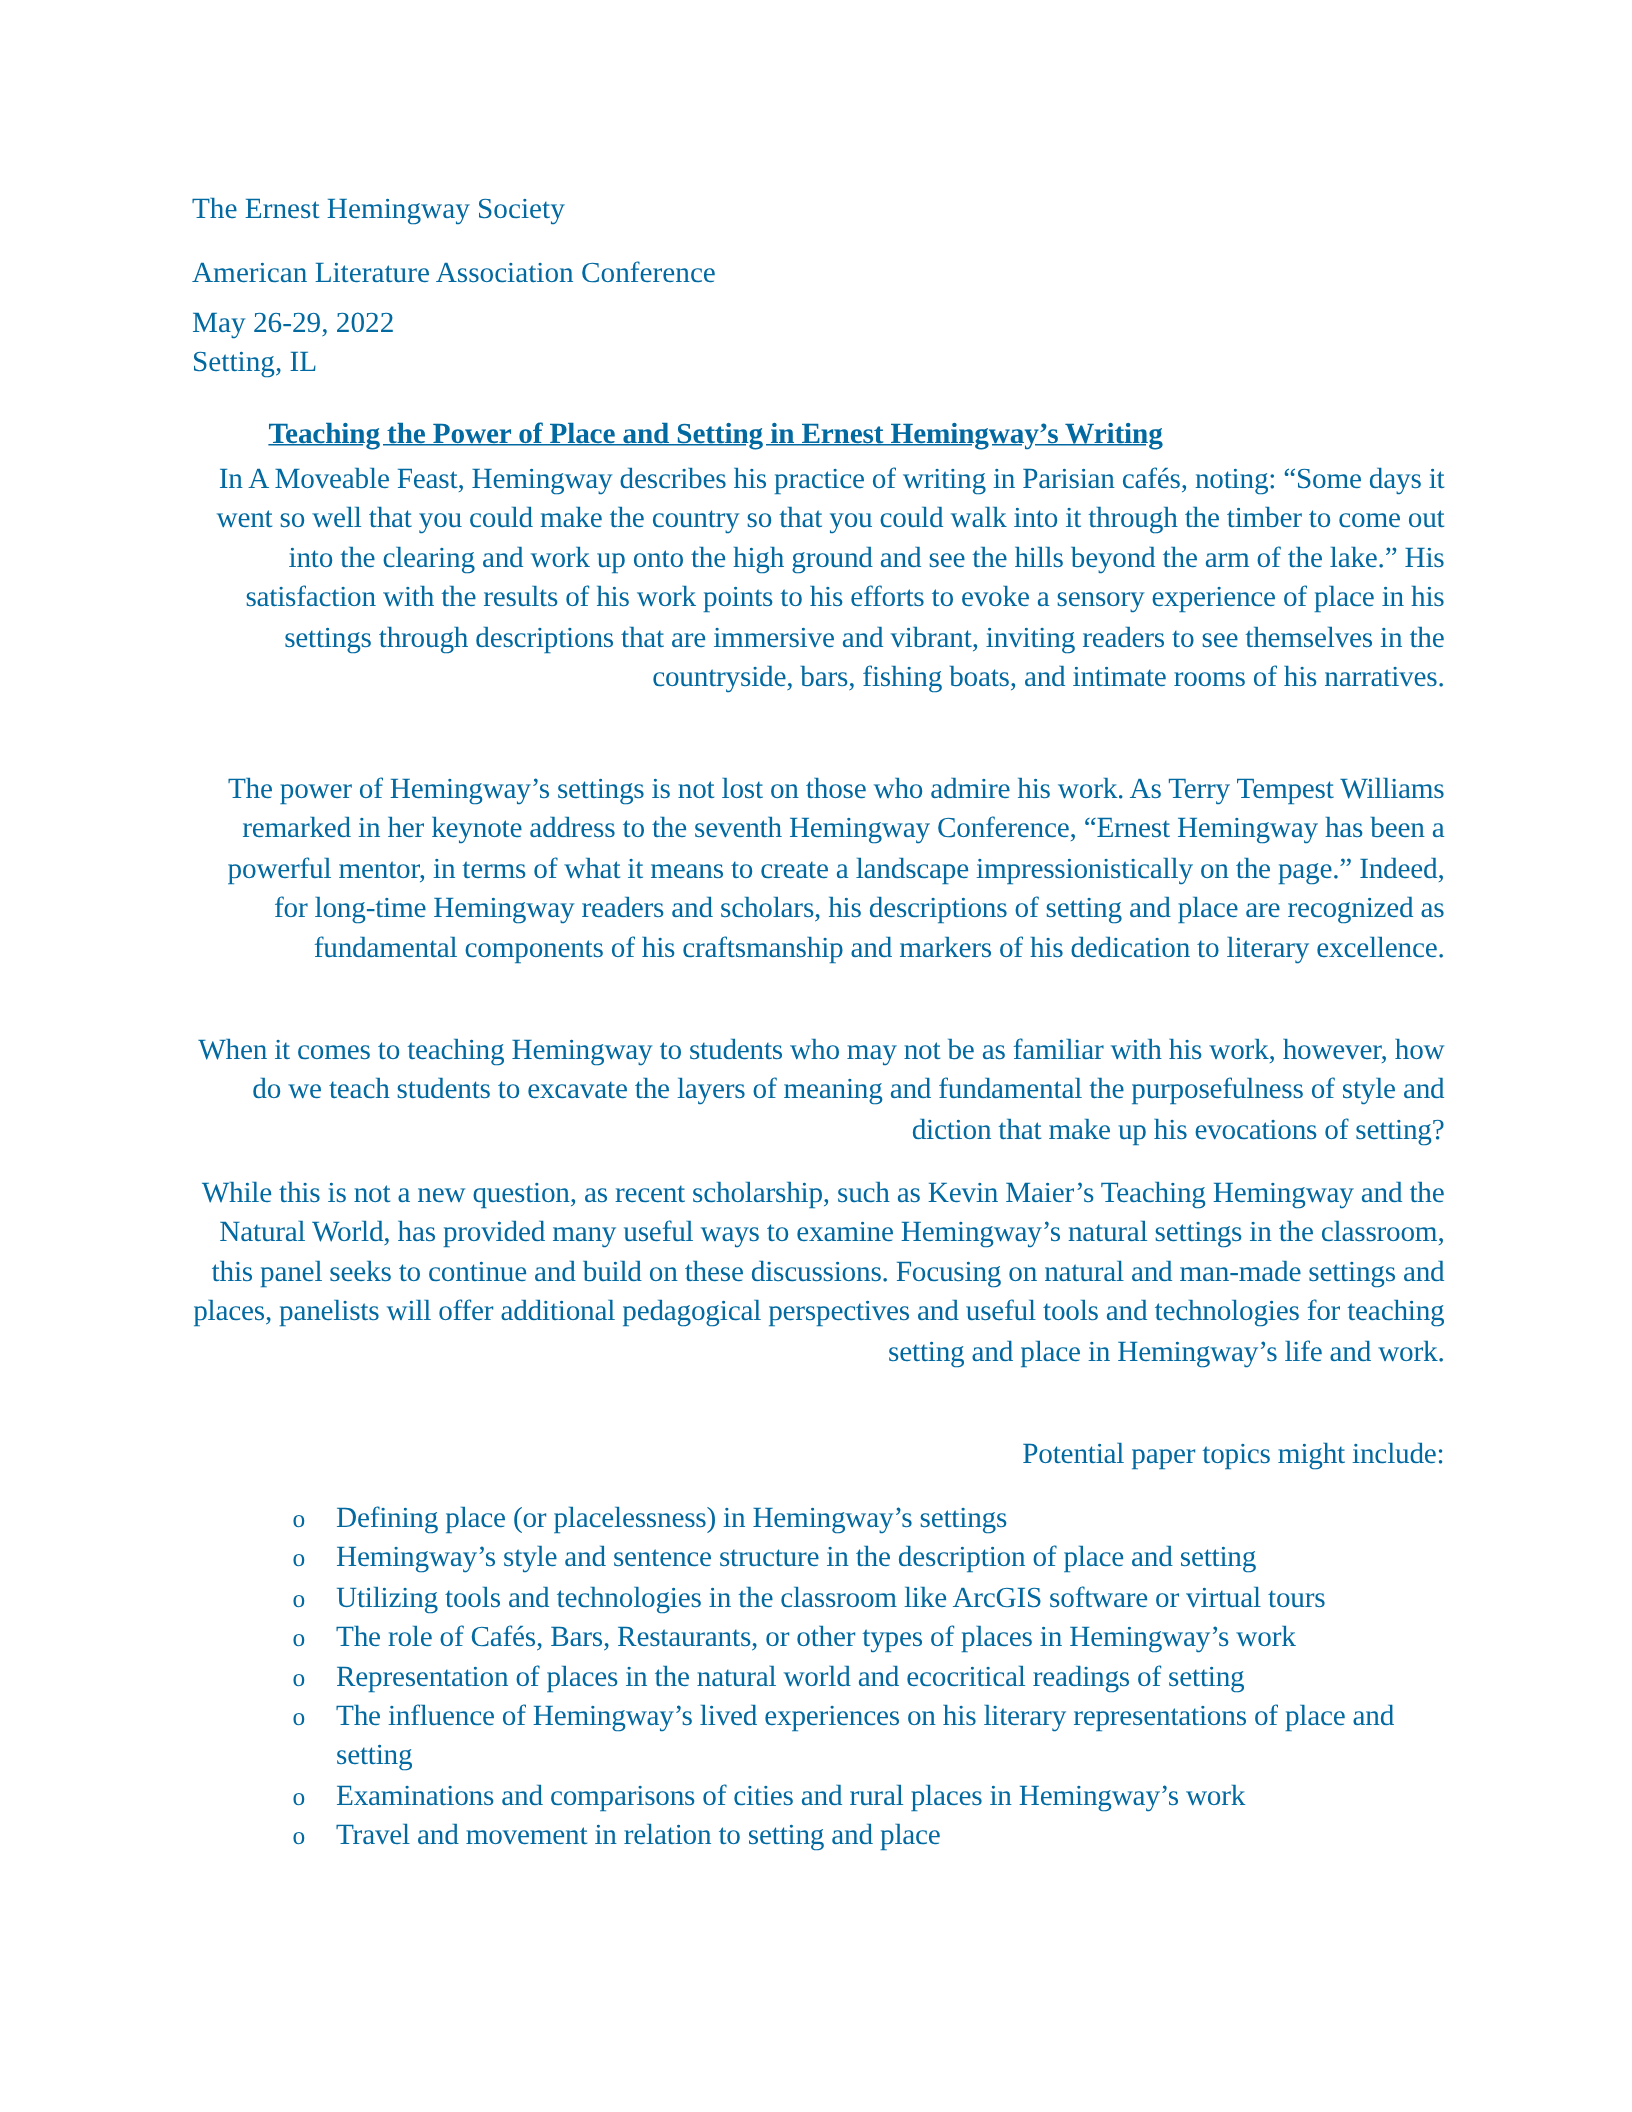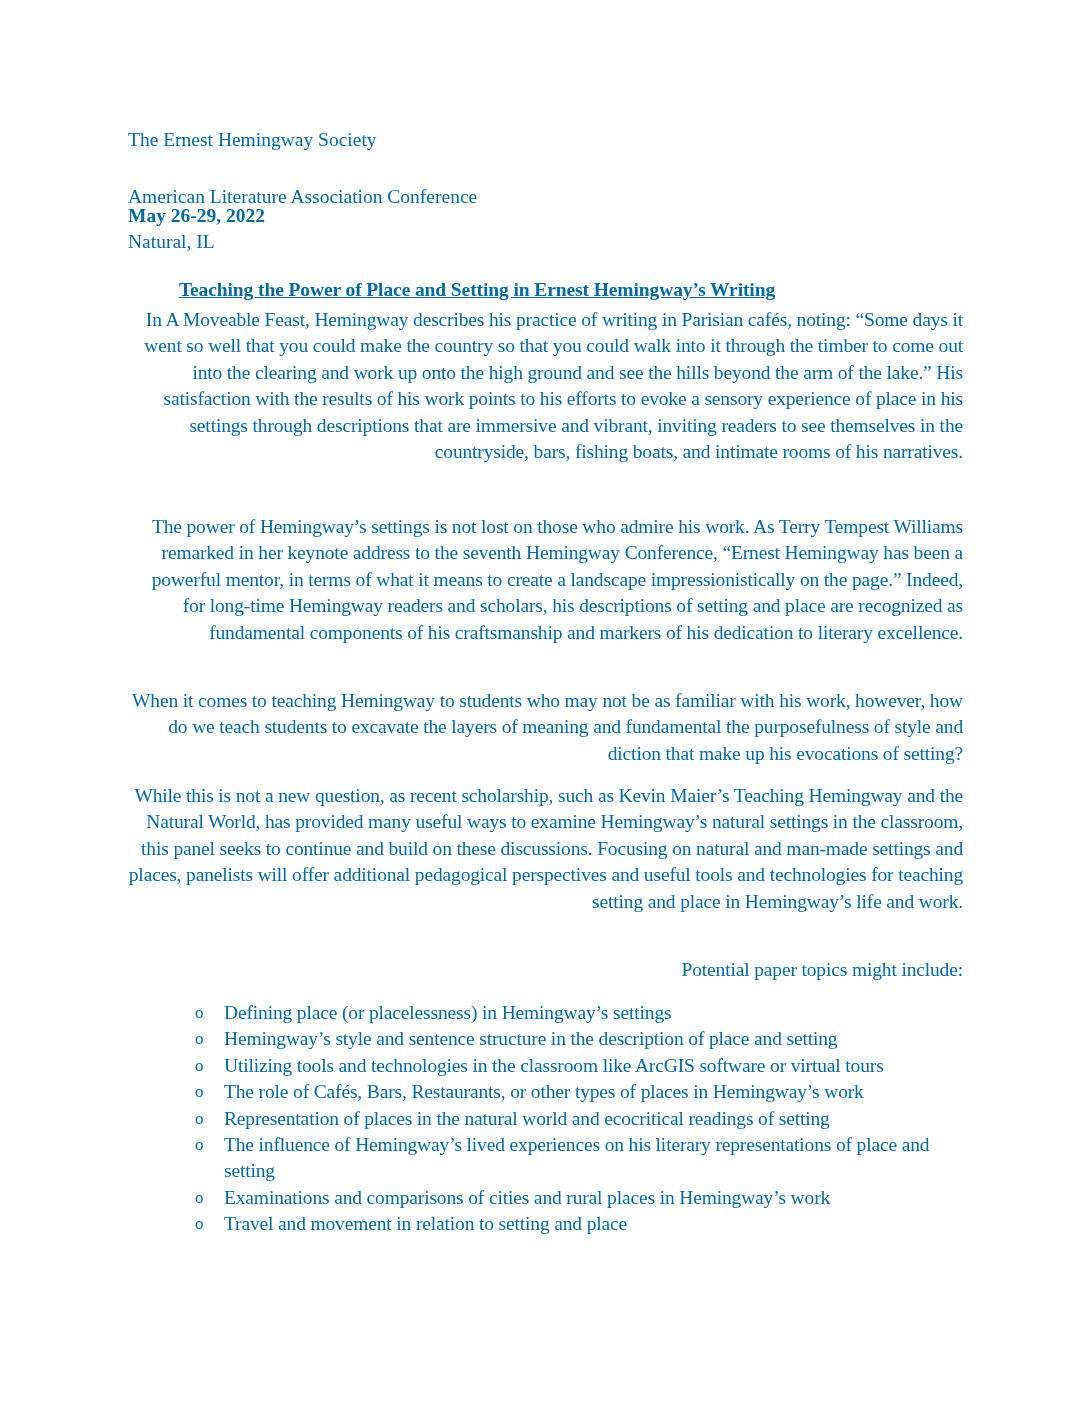--- a/index.html
+++ b/index.html
@@ -4,22 +4,22 @@
   <style>
     html, body { margin: 0; padding: 0; background: #ffffff; }
     body { width: 1088px; height: 1408px; overflow: hidden; position: relative; }
     .page {
       position: absolute; left: 0; top: 0; width: 1088px; height: 1408px;
       font-family: "Liberation Serif", "DejaVu Serif", serif;
       color: #0369a1; font-size: 19.5px; line-height: 26.4px;
     }
     .hdr { position: absolute; left: 128px; white-space: nowrap; }
     #society { top: 127px; }
-    #conf { top: 184px; }
-    #dates { top: 203px; font-weight: bold; }
+    #conf { top: 170px; }
+    #dates { top: 203px; }
     #city { top: 229px; }
     .title {
       position: absolute; left: 0; width: 948px; top: 277px; text-align: center;
       font-weight: bold; text-decoration: underline; font-size: 19.5px; letter-spacing: -0.1px;
       padding-left: 6px; box-sizing: border-box;
     }
     .body { position: absolute; left: 128px; width: 835px; }
     .para { margin: 0; text-align: right; letter-spacing: -0.15px; }
     #p1 { top: 307px; }
     #p2 { top: 514px; }
@@ -30,21 +30,21 @@
     .topic { position: relative; padding-left: 96px; letter-spacing: -0.15px; }
     .bullet { position: absolute; left: 67px; top: 0; font-size: 17px; }
   </style>
 </head>
 <body>
 
 <div class="page">
   <div class="hdr" id="society">The Ernest Hemingway Society</div>
   <div class="hdr" id="conf">American Literature Association Conference</div>
   <div class="hdr" id="dates">May 26-29, 2022</div>
-  <div class="hdr" id="city">Natural, IL</div>
+  <div class="hdr" id="city">Setting, IL</div>
 
   <div class="title">Teaching the Power of Place and Setting in Ernest Hemingway’s Writing</div>
 
   <p class="body para" id="p1">In A Moveable Feast, Hemingway describes his practice of writing in Parisian cafés, noting: “Some days it went so well that you could make the country so that you could walk into it through the timber to come out into the clearing and work up onto the high ground and see the hills beyond the arm of the lake.” His satisfaction with the results of his work points to his efforts to evoke a sensory experience of place in his settings through descriptions that are immersive and vibrant, inviting readers to see themselves in the countryside, bars, fishing boats, and intimate rooms of his narratives.</p>
   <p class="body para" id="p2">The power of Hemingway’s settings is not lost on those who admire his work.  As Terry Tempest Williams remarked in her keynote address to the seventh Hemingway Conference, “Ernest Hemingway has been a powerful mentor, in terms of what it means to create a landscape impressionistically on the page.”  Indeed, for long-time Hemingway readers and scholars, his descriptions of setting and place are recognized as fundamental components of his craftsmanship and markers of his dedication to literary excellence.</p>
   <p class="body para" id="p3">When it comes to teaching Hemingway to students who may not be as familiar with his work, however, how do we teach students to excavate the layers of meaning and fundamental the purposefulness of style and diction that make up his evocations of setting?</p>
   <p class="body para" id="p4">While this is not a new question, as recent scholarship, such as Kevin Maier’s Teaching Hemingway and the Natural World, has provided many useful ways to examine Hemingway’s natural settings in the classroom, this panel seeks to continue and build on these discussions. Focusing on natural and man-made settings and places, panelists will offer additional pedagogical perspectives and useful tools and technologies for teaching setting and place in Hemingway’s life and work.</p>
   <p class="body para" id="p5">Potential paper topics might include:</p>
 
   <ul class="topics">

